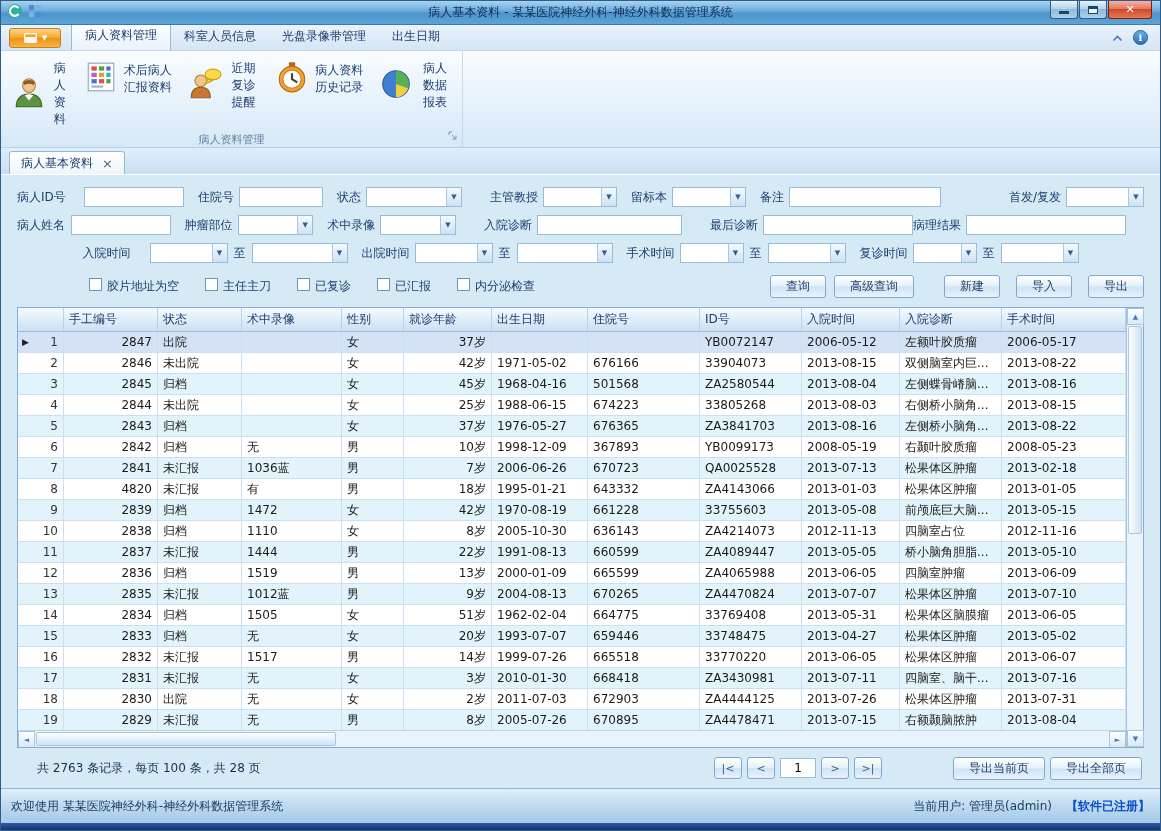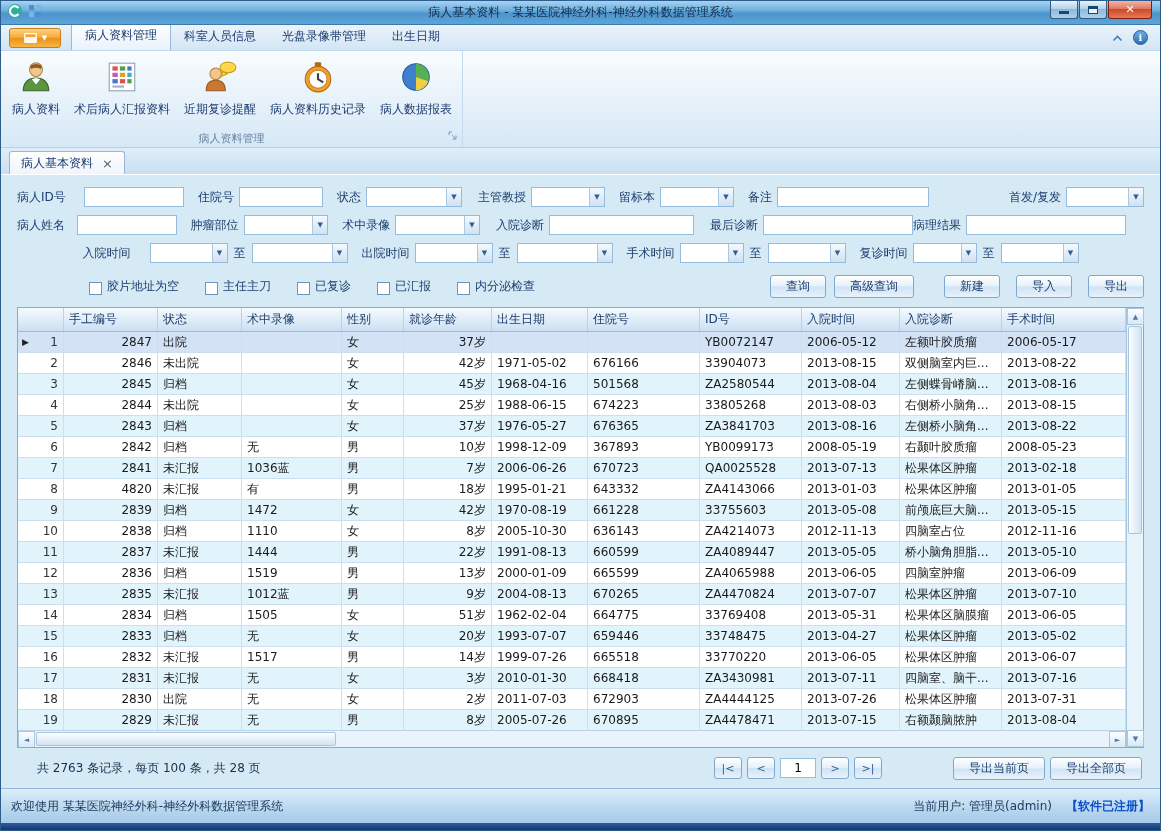--- a/index.html
+++ b/index.html
@@ -38,51 +38,51 @@
   .tabrow-right { margin-left:auto; display:flex; align-items:center; gap:10px; padding:0 4px 5px 0; }
   .info-i { width:15px; height:15px; border-radius:50%; background:linear-gradient(#6cb0e6,#2d6fb4);
     color:#fff; font-size:10px; font-weight:bold; display:flex; align-items:center; justify-content:center;
     border:1px solid #1f5a94; font-family:"DejaVu Serif",serif; }
 
   
   .ribbon { height:97px; flex:0 0 auto; display:flex;
     background:linear-gradient(#f8fcfe,#e4f0fa 60%,#d6e8f6); border-bottom:1px solid #b8d0e8; }
   .rgroup { width:462px; display:flex; flex-direction:column; border-right:1px solid #c4d9ec; }
   .rbuttons { flex:1; display:flex; align-items:flex-start; padding:3px 2px 0 4px; }
-  .rbtn { display:flex; flex-direction:column; align-items:center; gap:4px; padding:6px 7px 4px;
+  .rbtn { display:flex; align-items:center; gap:4px; padding:6px 7px 4px;
     border-radius:3px; color:#1e3c6e; text-align:center; }
   .rbtn svg { width:34px; height:34px; }
   .rgroup-footer { height:17px; position:relative; display:flex; align-items:center; justify-content:center;
     color:#68809f; font-size:11px; }
   .launcher { position:absolute; right:4px; bottom:3px; }
 
   
   .doctabs { height:27px; flex:0 0 auto; background:linear-gradient(#dfeefa,#c9dff1);
     display:flex; align-items:flex-end; padding:0 8px; border-bottom:1px solid #ffffff; }
   .doctab { height:23px; background:linear-gradient(#ffffff,#eef5fb); border:1px solid #96b7d7;
     border-bottom:none; border-radius:3px 3px 0 0; display:flex; align-items:center; gap:9px;
     padding:0 11px; color:#1e3c6e; }
   .doctab-close { color:#4e5f72; font-size:13px; line-height:1; }
 
   
   .content { flex:1; background:#d6eaf6; padding:8px 16px 0; display:flex; flex-direction:column; overflow:hidden; }
 
   .frow { display:flex; align-items:center; height:28px;justify-content:center; }
   .flabel { color:#1d3e6d; margin-right:5px; white-space:nowrap; }
-  .ml14 { margin-left:14px; } .ml16 { margin-left:16px; }
+  .ml14 { margin-left:14px; } .ml16 { margin-left:28px; }
   input.finput { height:20px; border:1px solid #96bcdd; padding:0 3px; font:inherit; background:#fff; }
   .combo { display:inline-flex; height:20px; border:1px solid #96bcdd; background:#fff; }
   .combo-text { flex:1; }
   .combo-btn { width:15px; background:linear-gradient(#f4f9fd,#cfe2f2); border-left:1px solid #aac8e2;
     color:#2f5e96; font-size:7px; display:flex; align-items:center; justify-content:center; }
   .to-label { margin:0 6px; color:#1d3e6d; }
   .push-right { margin-left:auto; display:flex; align-items:center; }
 
   .chkrow { display:flex; align-items:center; height:34px; margin:2px 0 4px; }
-  .chk { display:flex; align-items:flex-end; gap:5px; color:#1d3e6d; margin-right:26px; }
+  .chk { display:flex; align-items:flex-start; gap:5px; color:#1d3e6d; margin-right:26px; }
   .chkbox { width:13px; height:13px; background:#fff; border:1px solid #6f94b8; flex:0 0 auto; }
   .btn { height:23px; padding:0 15px; border:1px solid #7fa8cf; border-radius:3px; color:#1d3e6d;
     background:linear-gradient(#ffffff,#e5f0fa 48%,#d0e3f4 52%,#e8f2fb); font:inherit;
     display:flex; align-items:center; justify-content:center; white-space:nowrap; }
 
   
   .grid { height:441px; flex:0 0 auto; display:flex; border:1px solid #85abd0; background:#fff; }
   .grid-main { flex:1; display:flex; flex-direction:column; overflow:hidden; }
   .grid-header { display:flex; height:24px; flex:0 0 auto; color:#1d3e6d;
     background:linear-gradient(#f5fafd,#ddecf8 55%,#ccdff2); border-bottom:1px solid #9dbedd; }

